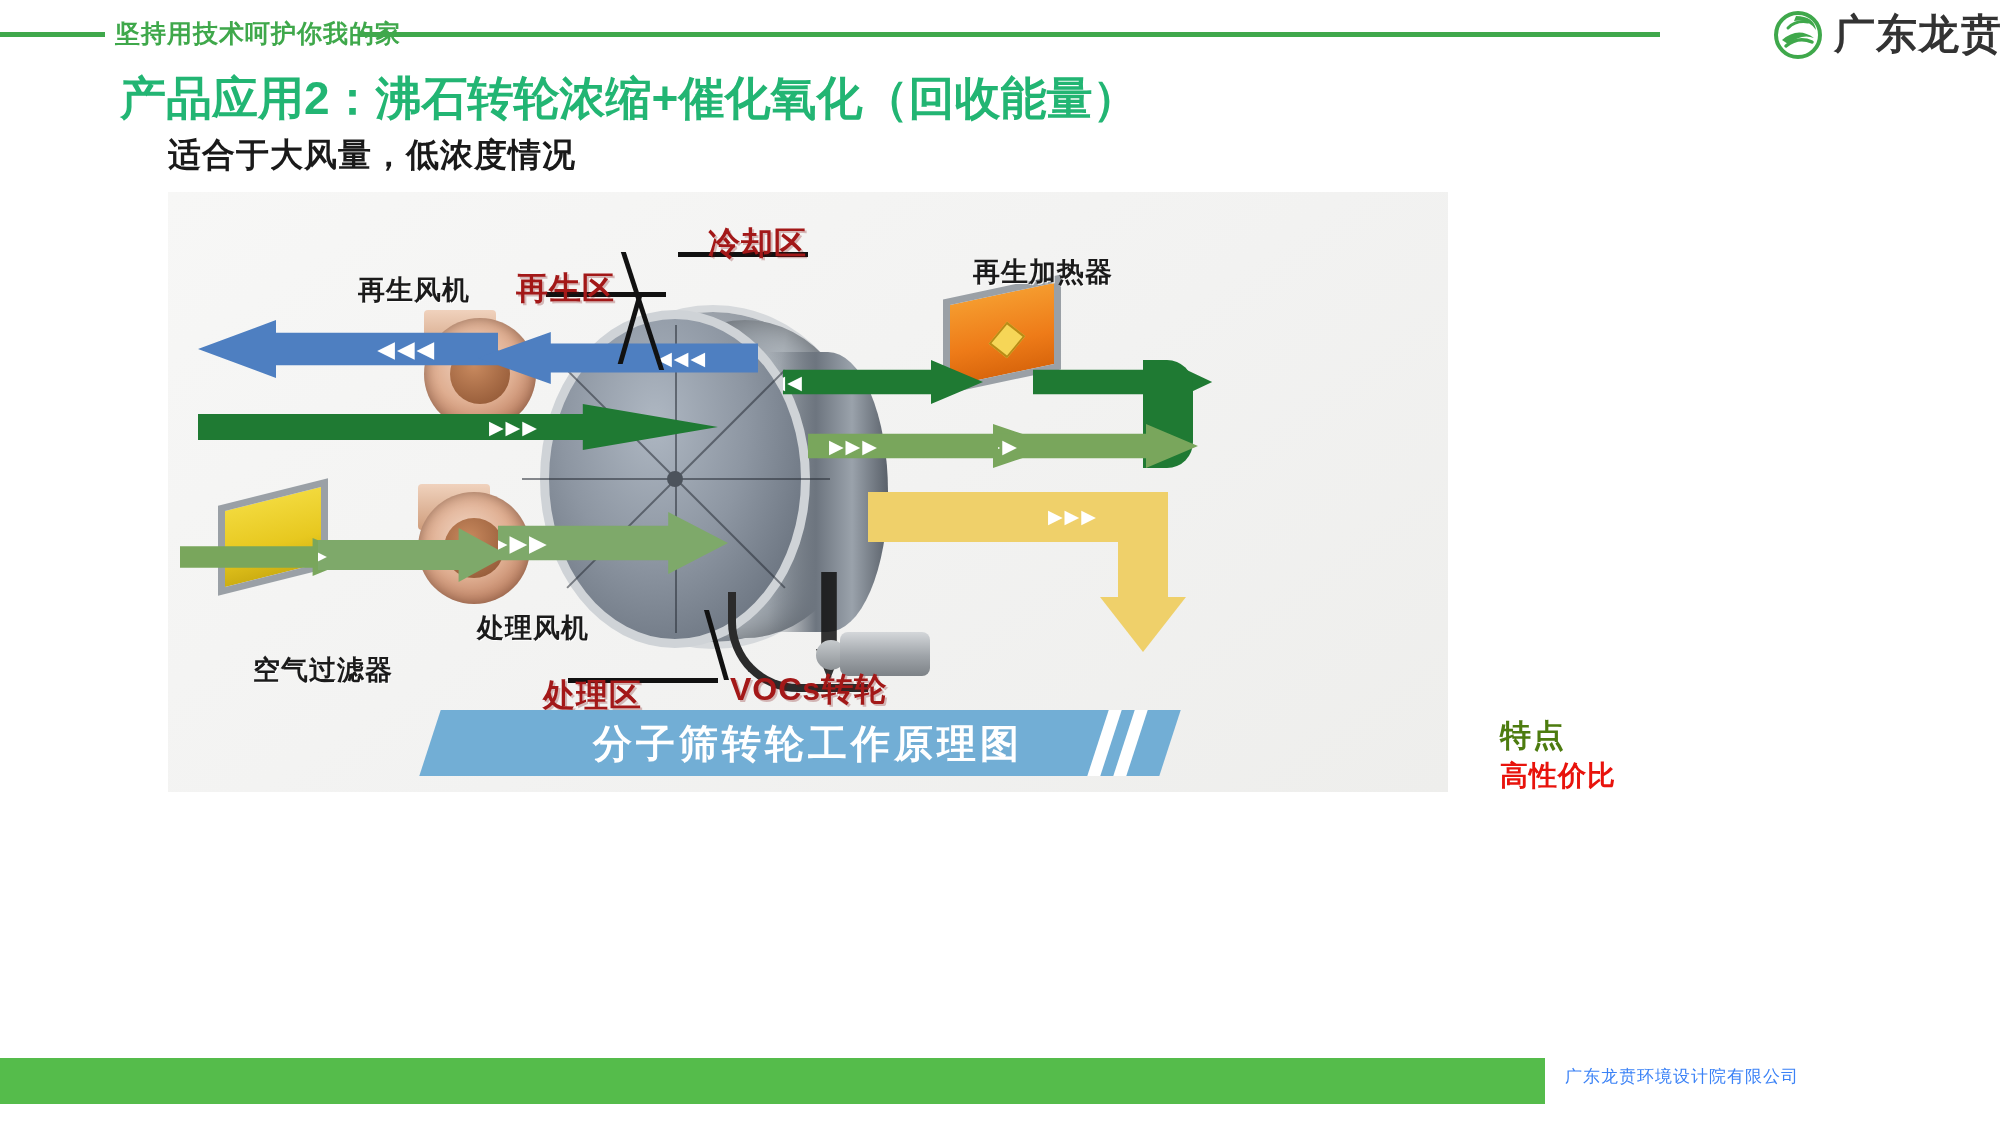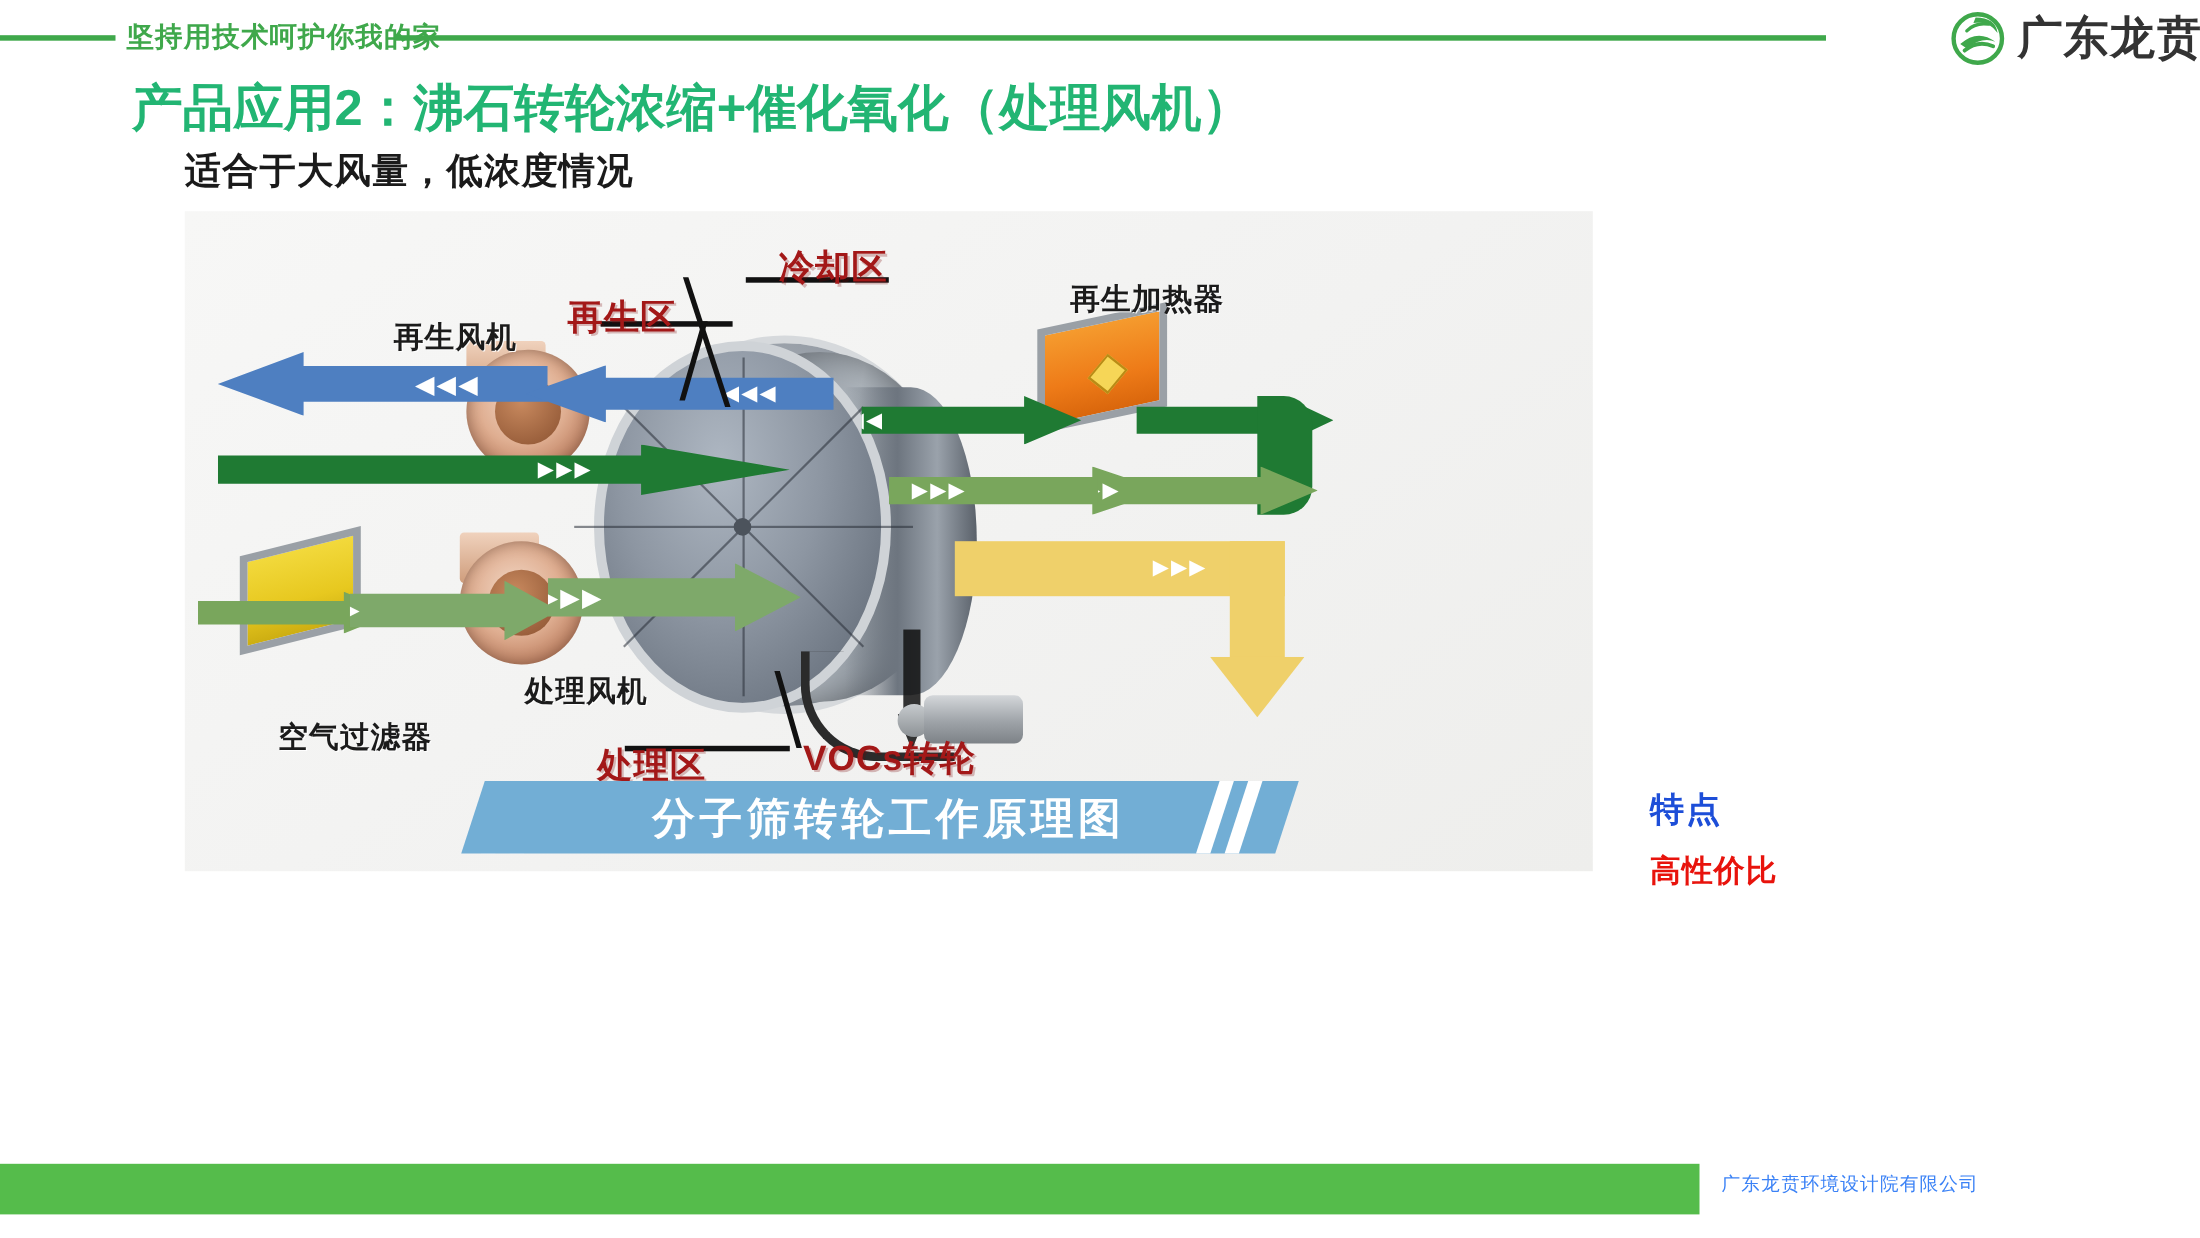--- a/index.html
+++ b/index.html
@@ -189,22 +189,22 @@
     display:flex; align-items:center; justify-content:center;
     color:#ffffff; font-size:39px; font-weight:700; letter-spacing:4px;
     white-space:nowrap;
   }
   .bslash { position:absolute; top:518px; width:13px; height:66px;
     background:#ffffff; transform:skewX(-18deg); }
 
   
   .features { position:absolute; left:1500px; top:715px; width:480px; }
   .feat-title {
-    font-size:31px; font-weight:700; color:#1d4ed8; letter-spacing:2px;
-    margin-bottom:16px; white-space:nowrap;
+    font-size:31px; font-weight:700; color:#4d7c0f; letter-spacing:2px;
+    white-space:nowrap;
   }
   .feat-item {
     font-size:28px; font-weight:700; color:#E8130C; letter-spacing:1px;
     margin-bottom:16px; white-space:nowrap;
   }
 
   
   .footer-bar {
     position:absolute; left:0; top:1058px; width:1545px; height:46px;
     background:#55BC4B;
@@ -227,21 +227,21 @@
       <circle cx="26" cy="27" r="22" fill="none" stroke="#3FA84B" stroke-width="4"></circle>
       <path d="M10 32 Q26 18 42 30 Q30 25 16 36 Z" fill="#3FA84B"></path>
       <path d="M14 38 Q26 28 40 34" fill="none" stroke="#3FA84B" stroke-width="3.5" stroke-linecap="round"></path>
       <path d="M24 8 Q42 8 44 22 Q36 10 22 13 Z" fill="#3FA84B"></path>
       <path d="M16 20 Q24 12 36 14" fill="none" stroke="#3FA84B" stroke-width="3" stroke-linecap="round"></path>
     </svg>
     <span class="logo-text">广东龙贲</span>
   </div>
 </div>
 
-<div class="slide-title">产品应用2：沸石转轮浓缩+催化氧化（处理风机）</div>
+<div class="slide-title">产品应用2：沸石转轮浓缩+催化氧化（回收能量）</div>
 <div class="slide-subtitle">适合于大风量，低浓度情况</div>
 
 <div class="diagram">
 
   <div class="wheel-shadow"></div>
   <div class="wheel-drum"></div>
   <div class="wheel-rim-band"></div>
   <div class="wheel-face">
     <div class="spoke" style="transform:rotate(0deg)"></div>
     <div class="spoke" style="transform:rotate(45deg)"></div>
@@ -326,21 +326,21 @@
   </div>
   <div class="leader" style="left:378px; top:100px; width:120px; height:72px;">
     <i style="left:0; top:0; width:120px; height:5px;"></i>
     <i style="left:82px; top:0; width:5px; height:72px; transform:skewX(-16deg);"></i>
   </div>
   <div class="leader" style="left:400px; top:418px; width:150px; height:72px;">
     <i style="left:0; top:68px; width:150px; height:5px;"></i>
     <i style="left:146px; top:0; width:5px; height:70px; transform:skewX(16deg);"></i>
   </div>
 
-  <span class="lbl lbl-black" style="left:190px; top:96px;">再生风机</span>
+  <span class="lbl lbl-black" style="left:190px; top:80px;">再生风机</span>
   <span class="lbl lbl-red" style="left:348px; top:75px;">再生区</span>
   <span class="lbl lbl-red" style="left:540px; top:30px;">冷却区</span>
   <span class="lbl lbl-black" style="left:805px; top:62px;">再生加热器</span>
   <span class="lbl lbl-black" style="left:285px; top:418px;margin-left:24px;">处理风机</span>
   <span class="lbl lbl-black" style="left:85px; top:460px;text-align:right;">空气过滤器</span>
   <span class="lbl lbl-red" style="left:375px; top:482px;">处理区</span>
   <span class="lbl lbl-red" style="left:562px; top:476px;">VOCs转轮</span>
 
   <div class="bslash" style="left:280px;"></div>
   <div class="bslash" style="left:306px;"></div>

